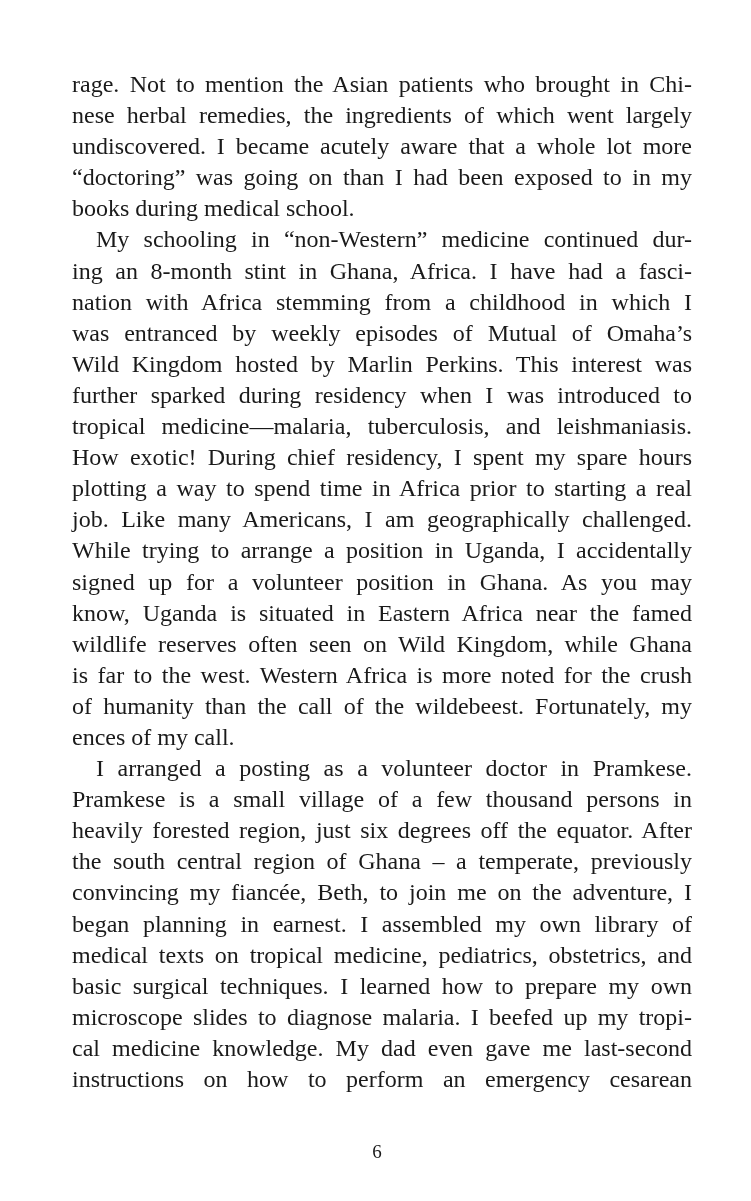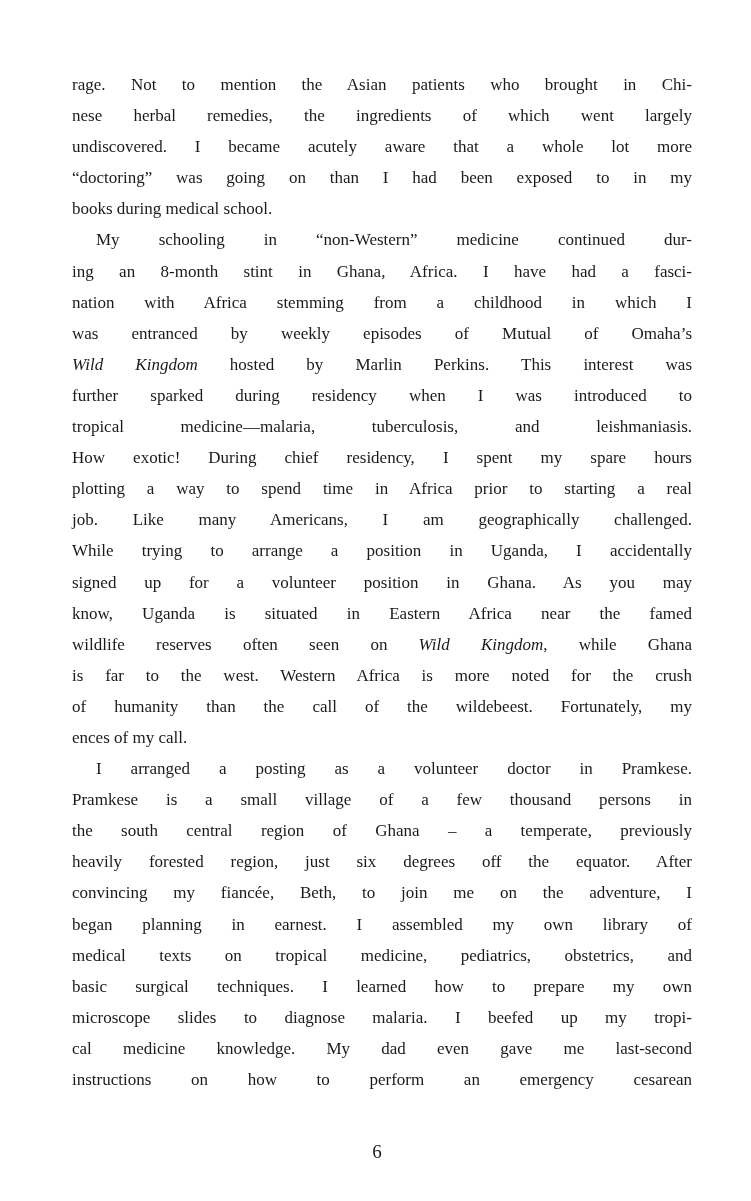--- a/index.html
+++ b/index.html
@@ -9,30 +9,30 @@
     font-family: "Liberation Serif", "DejaVu Serif", serif;
     position: relative;
     overflow: hidden;
   }
   .page { position: absolute; inset: 0; background: #ffffff; }
   .page-text {
     position: absolute;
     left: 72px; top: 69px; width: 620px;
   }
   .line {
-    font-size: 17px;
+    font-size: 24px;
     line-height: 31.1px;
     color: #1a1a1a;
     text-align: justify;
     text-align-last: justify;
     white-space: normal;
   }
   .line.no-justify { text-align-last: left; }
   .line.indent { text-indent: 24px; }
-  .italic { font-style: italic; }
+  .italic { }
   .folio {
     position: absolute;
     top: 1140px; left: 72px; width: 620px;
     transform: translateX(-5px);
     text-align: center;
     font-size: 19px;
     line-height: 24px;
     color: #1a1a1a;
   }
 </style>
@@ -58,22 +58,22 @@
       <div class="line"><span class="">job. Like many Americans, I am geographically challenged.</span></div>
       <div class="line"><span class="">While trying to arrange a position in Uganda, I accidentally</span></div>
       <div class="line"><span class="">signed up for a volunteer position in Ghana. As you may</span></div>
       <div class="line"><span class="">know, Uganda is situated in Eastern Africa near the famed</span></div>
       <div class="line"><span class="">wildlife reserves often seen on </span><span class="italic">Wild Kingdom</span><span class="">, while Ghana</span></div>
       <div class="line"><span class="">is far to the west. Western Africa is more noted for the crush</span></div>
       <div class="line"><span class="">of humanity than the call of the wildebeest. Fortunately, my</span></div>
       <div class="line no-justify"><span class="">ences of my call.</span></div>
       <div class="line indent"><span class="">I arranged a posting as a volunteer doctor in Pramkese.</span></div>
       <div class="line"><span class="">Pramkese is a small village of a few thousand persons in</span></div>
+      <div class="line"><span class="">heavily forested region, just six degrees off the equator. After</span></div>
       <div class="line"><span class="">the south central region of Ghana – a temperate, previously</span></div>
-      <div class="line"><span class="">heavily forested region, just six degrees off the equator. After</span></div>
       <div class="line"><span class="">convincing my fiancée, Beth, to join me on the adventure, I</span></div>
       <div class="line"><span class="">began planning in earnest. I assembled my own library of</span></div>
       <div class="line"><span class="">medical texts on tropical medicine, pediatrics, obstetrics, and</span></div>
       <div class="line"><span class="">basic surgical techniques. I learned how to prepare my own</span></div>
       <div class="line"><span class="">microscope slides to diagnose malaria. I beefed up my tropi-</span></div>
       <div class="line"><span class="">cal medicine knowledge. My dad even gave me last-second</span></div>
       <div class="line"><span class="">instructions on how to perform an emergency cesarean</span></div>
     </div>
   <div class="folio">6</div>
 </div>

